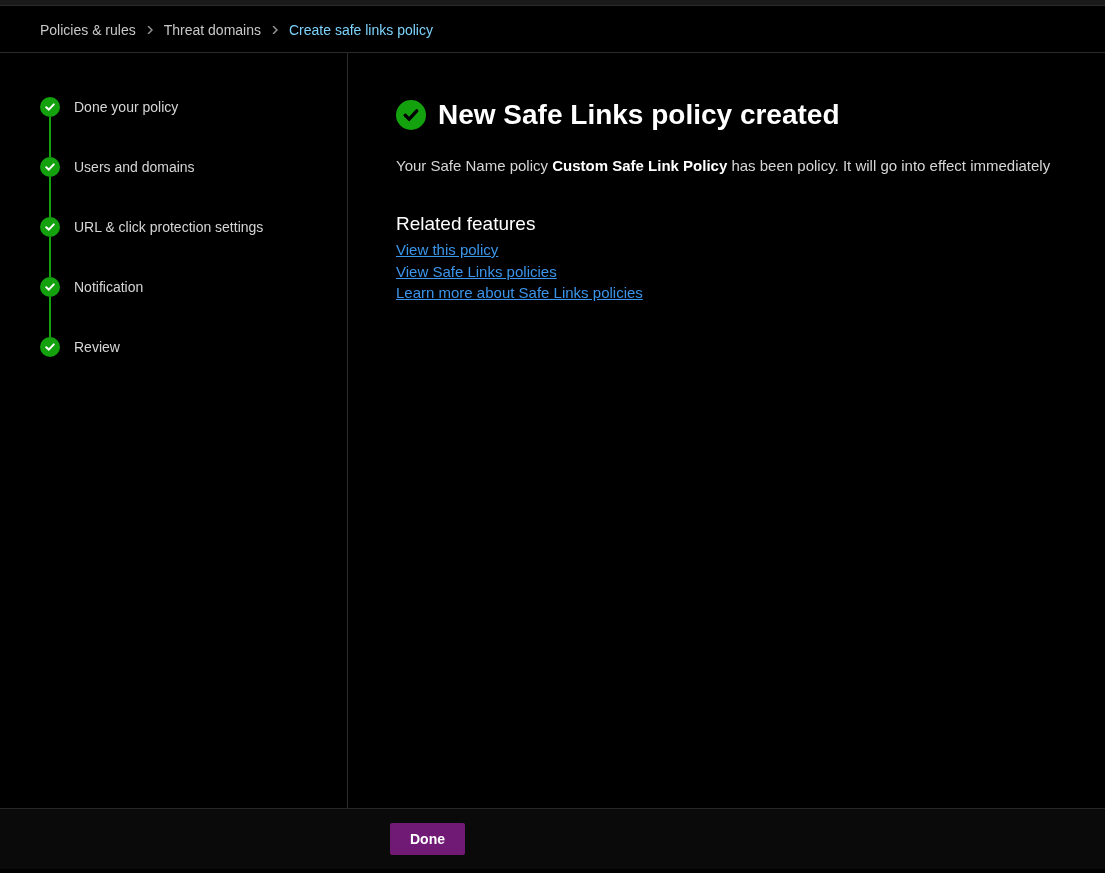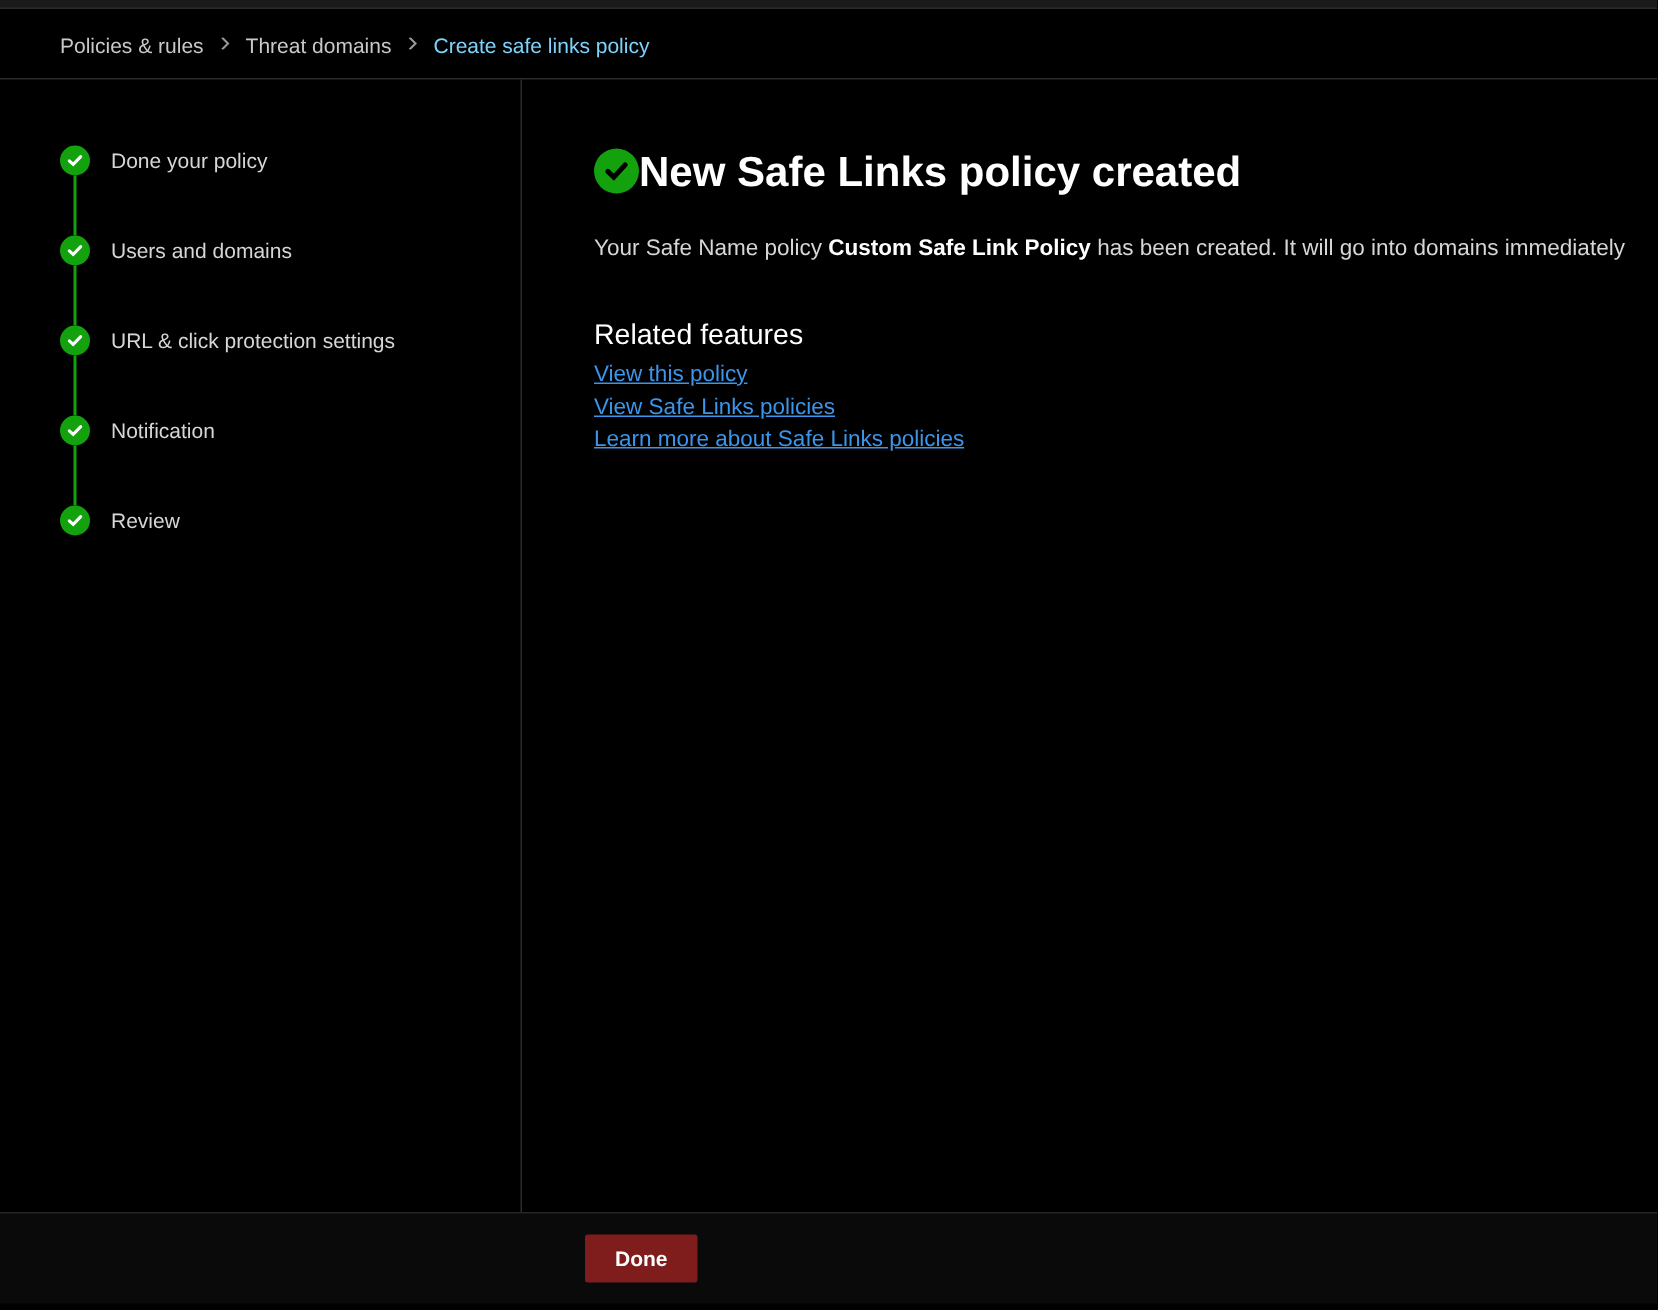--- a/index.html
+++ b/index.html
@@ -95,21 +95,22 @@
     .step-label {
       color: #d6d6d6;
       font-size: 14px;
     }
     .content {
       flex: 1;
       padding: 46px 10px 20px 48px;
     }
     .header {
       display: flex;
-      gap: 0;
+      align-items: center;
+      gap: 12px;
       margin-bottom: 24px;
     }
     .header-icon {
       width: 30px;
       height: 30px;
       border-radius: 50%;
       background: #13a10e;
       display: flex;
       align-items: center;
       justify-content: center;
@@ -148,21 +149,21 @@
       line-height: 1.45;
       width: fit-content;
       cursor: pointer;
     }
     .footer {
       padding: 14px 20px 14px 390px;
       border-top: 1px solid #262626;
       background: #0a0a0a;
     }
     .done-btn {
-      background: #7f1d1d;
+      background: #701a75;
       border: none;
       color: #ffffff;
       font-size: 14px;
       font-weight: 600;
       padding: 8px 20px;
       border-radius: 2px;
       cursor: pointer;
     }
   </style>
 </head>
@@ -247,21 +248,21 @@
     <div class="header">
       <div class="header-icon">
         <svg width="18" height="18" viewBox="0 0 14 14">
             <path d="M2.5 7.2 L5.6 10.2 L11.5 3.8" stroke="#000000" stroke-width="2.6" fill="none" stroke-linecap="round"></path>
           </svg>
       </div>
       <h1 class="header-title">New Safe Links policy created</h1>
     </div>
 
     <p class="description">
-      <span>Your Safe Name policy </span><span class="bold">Custom Safe Link Policy</span><span> has been created. It will go into domains immediately</span>
+      <span>Your Safe Name policy </span><span class="bold">Custom Safe Link Policy</span><span> has been policy. It will go into effect immediately</span>
     </p>
 
     <div class="section-title">Related features</div>
     <div class="links">
       <a>View this policy</a>
       <a>View Safe Links policies</a>
       <a>Learn more about Safe Links policies</a>
     </div>
   </main>
 

